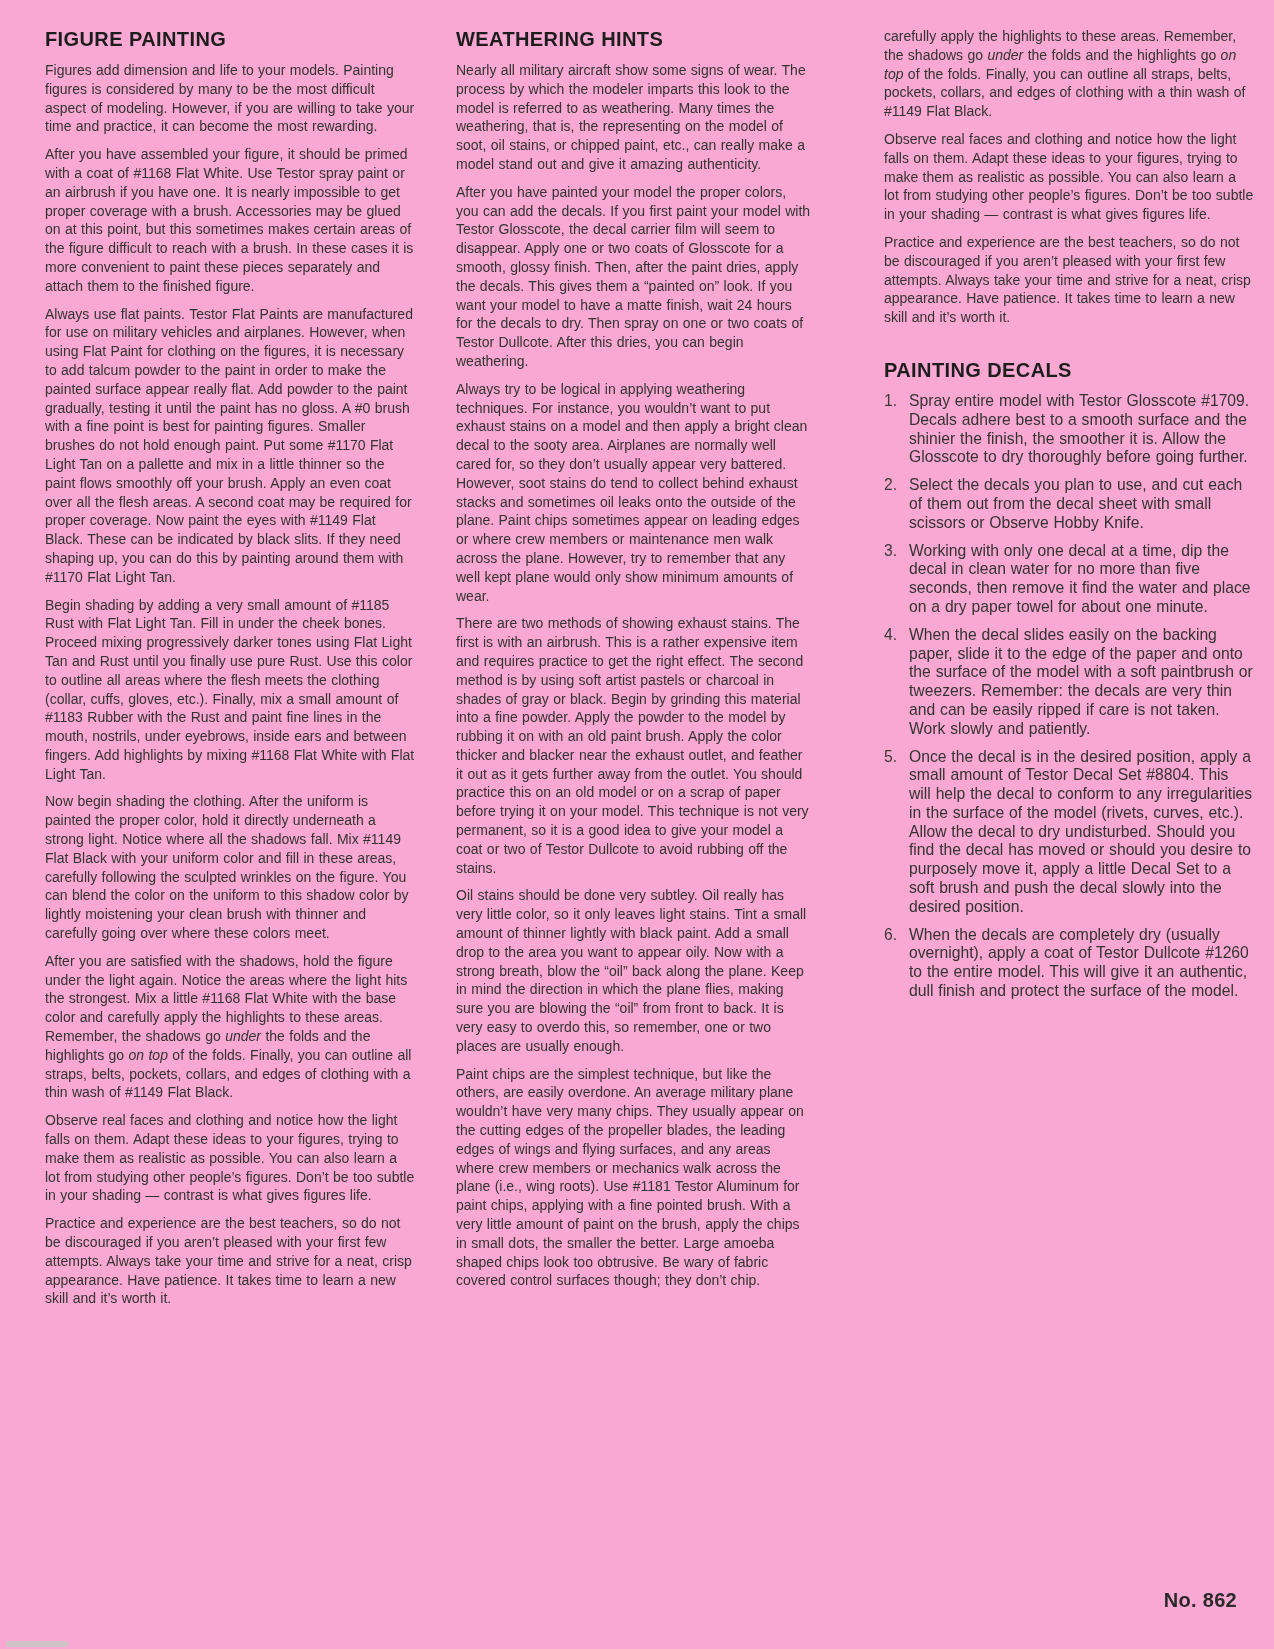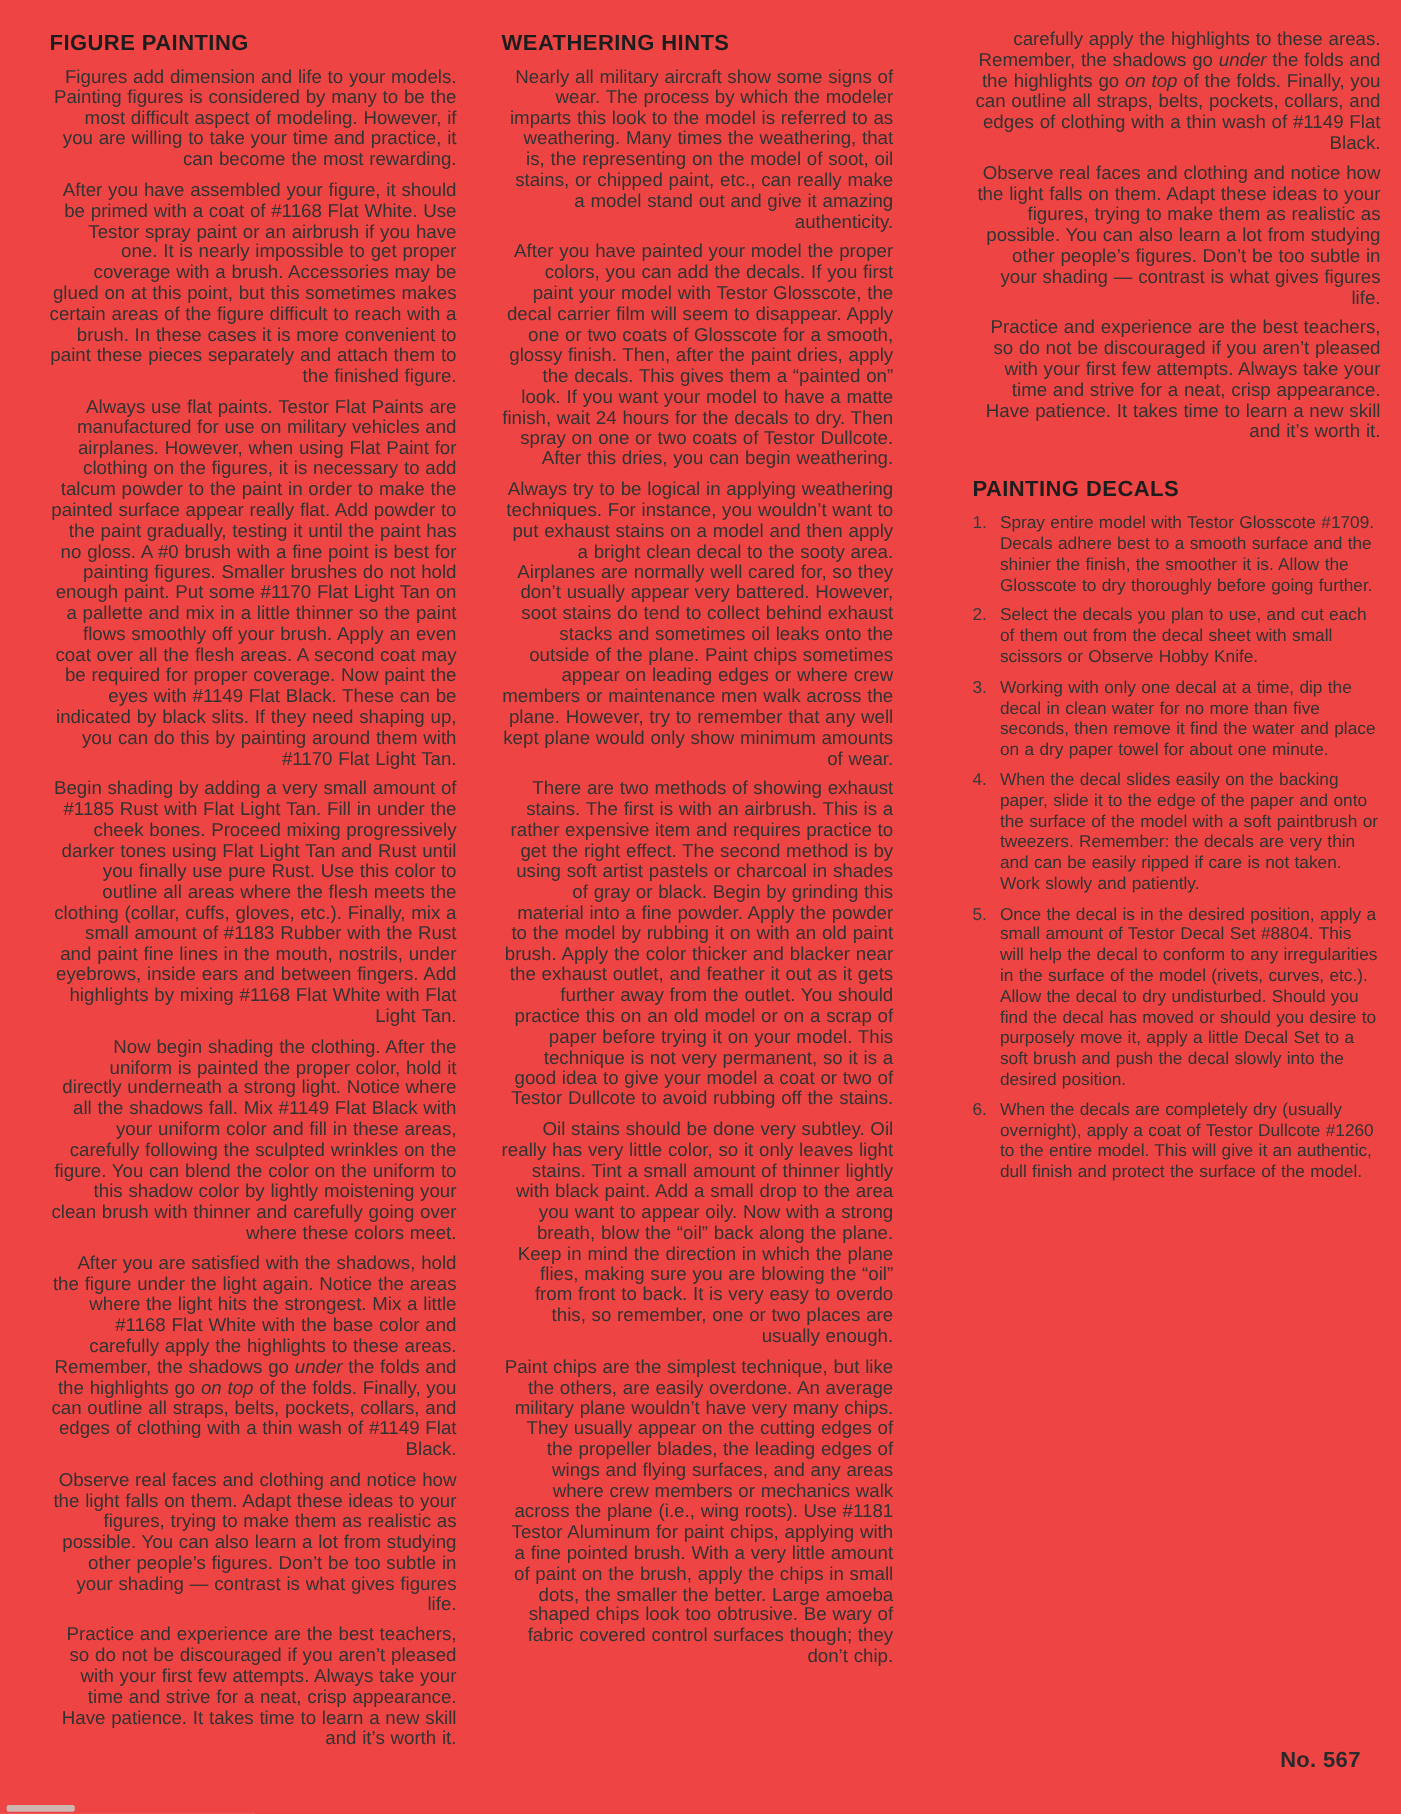--- a/index.html
+++ b/index.html
@@ -4,21 +4,21 @@
 <style>
   html, body {
     margin: 0;
     padding: 0;
     background: #e9e8e4;
   }
   .page {
     position: relative;
     width: 1274px;
     height: 1649px;
-    background: #ef4444;
+    background: #f9a8d4;
     font-family: "Liberation Sans", sans-serif;
     color: #2e2e2e;
     overflow: hidden;
   }
   .columns {
     position: absolute;
     top: 27px;
     left: 45px;
     display: flex;
   }
@@ -29,26 +29,25 @@
   .section-heading {
     font-size: 20px;
     font-weight: bold;
     letter-spacing: 0.4px;
     color: #1d1d1d;
     margin: 0 0 10px 0;
     line-height: 24px;
   }
   .section-heading.spaced { margin-top: 31px; }
   .para {
-    font-size: 17px;
+    font-size: 14px;
     line-height: 18.8px;
     margin: 0 0 9px 0;
     color: #333331;
     word-spacing: 0.5px;
-    text-align: right;
   }
   .para .italic { font-style: italic; }
   .list-item {
     display: flex;
     margin: 0 0 9px 0;
     font-size: 15.7px;
     line-height: 18.8px;
     color: #333331;
     word-spacing: 0.5px;
   }
@@ -126,15 +125,15 @@
         <div class="list-item">
           <span class="list-num">5.</span>
           <span class="list-text">Once the decal is in the desired position, apply a small amount of Testor Decal Set #8804. This will help the decal to conform to any irregularities in the surface of the model (rivets, curves, etc.). Allow the decal to dry undisturbed. Should you find the decal has moved or should you desire to purposely move it, apply a little Decal Set to a soft brush and push the decal slowly into the desired position.</span>
         </div>
         <div class="list-item">
           <span class="list-num">6.</span>
           <span class="list-text">When the decals are completely dry (usually overnight), apply a coat of Testor Dullcote #1260 to the entire model. This will give it an authentic, dull finish and protect the surface of the model.</span>
         </div>
       </div>
   </div>
-  <div class="footer-number">No. 567</div>
+  <div class="footer-number">No. 862</div>
   <div class="corner-smudge"></div>
 </div>
 
 </body></html>

